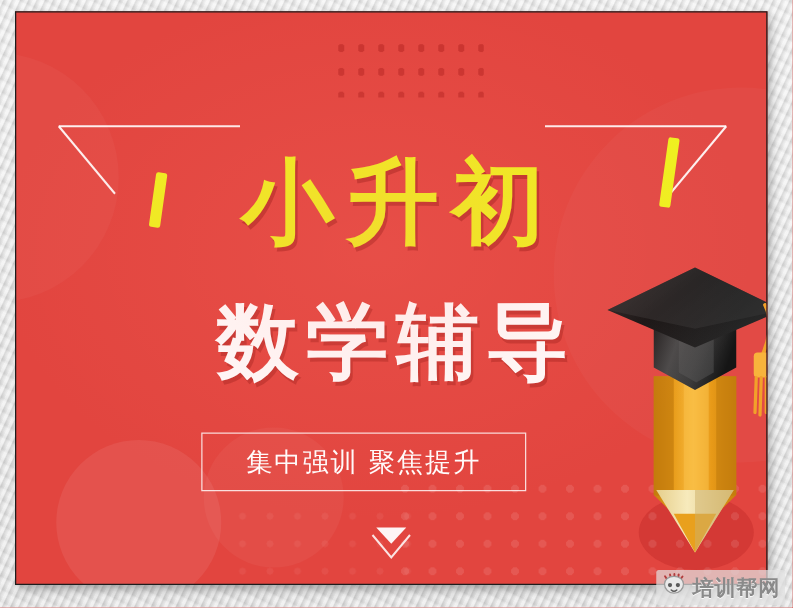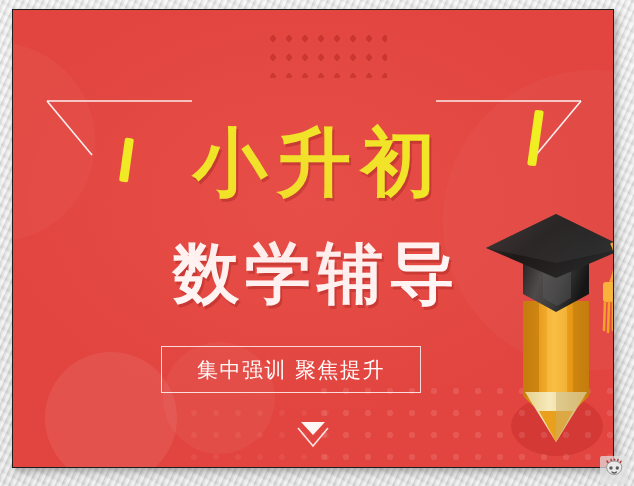--- a/index.html
+++ b/index.html
@@ -320,15 +320,16 @@
             <path d="M10.5 1.2 L10.5 4.8"></path>
           <path d="M14 1.6 L13.2 5"></path>
             <path d="M17 3.2 L15 6"></path>
         </g>
         <path d="M2.6 9.2 A7.6 6.2 0 0 1 17.8 9.2 A7.6 7.4 0 0 1 2.6 9.2 Z" fill="#e9e9e9" stroke="#9a9a9a" stroke-width="1"></path>
         <circle cx="7" cy="10" r="1.7" fill="#5a5a5a"></circle>
         <circle cx="13.3" cy="10" r="1.7" fill="#5a5a5a"></circle>
         <path d="M8 14 Q10.2 16 12.4 14" stroke="#5a5a5a" stroke-width="1.3" fill="none" stroke-linecap="round"></path>
       </svg>
     </span>
+    <span class="wm-text">培训帮网</span>
   </div>
 
 </div>
 
 </body></html>

